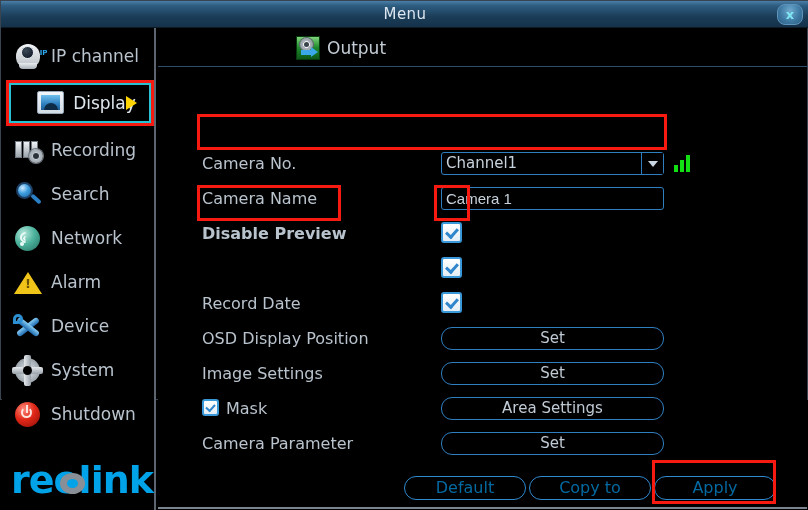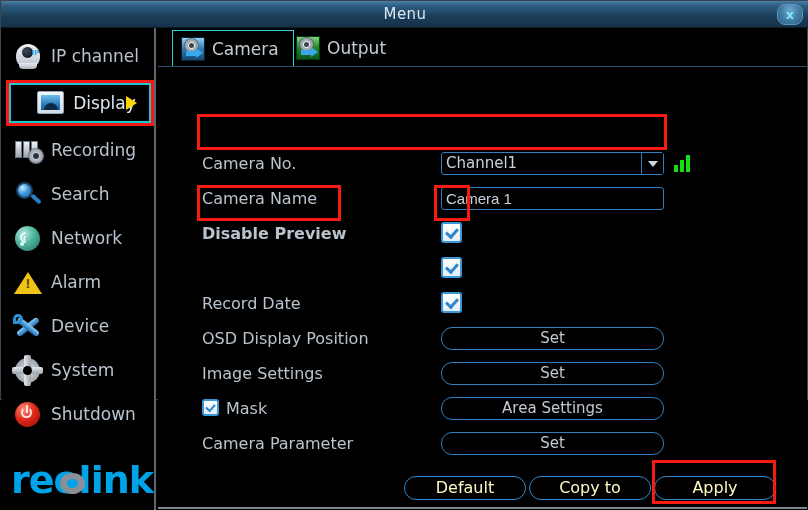--- a/index.html
+++ b/index.html
@@ -82,21 +82,21 @@
     border-radius:50% 50% 45% 45%;
     background:linear-gradient(to bottom,#f4f6f8,#b9c0c7);
   }
   .ic-ipcam .lens {
     position:absolute; left:9px; top:5px; width:13px; height:13px;
     border-radius:50%;
     background:radial-gradient(circle at 35% 30%, #3c4a58, #0b1220);
     border:1px solid #dfe4e9;
   }
   .ic-ipcam .lens b {
-    position:absolute; left:8px; top:0; width:100%; height:100%;
+    position:absolute; left:16px; top:0; width:100%; height:100%;
     font-size:7px; font-weight:bold; color:#2da9f0;
     line-height:13px; text-align:center; font-style:normal;
   }
   .ic-ipcam .base {
     position:absolute; left:7px; top:22px; width:18px; height:6px;
     border-radius:0 0 4px 4px;
     background:linear-gradient(to bottom,#e8ecf0,#a8b0b8);
   }
 
   .ic-display .frame {
@@ -343,21 +343,21 @@
     cursor:pointer;
   }
 
   .mask-cb { position:absolute; left:44px; top:8px; }
   .mask-lbl { position:absolute; left:68px; font-size:16px; color:#b9c3cd; }
 
   .footer { position:absolute; left:0; top:445px; width:649px; height:37px; }
   .fbtn {
     position:absolute; top:3px; height:24px; width:122px;
     border:1px solid #2f8ad0; border-radius:12px; background:#000;
-    text-align:center; line-height:22px; font-size:16px; color:#fef9c3;
+    text-align:center; line-height:22px; font-size:16px; color:#0369a1;
     cursor:pointer;
   }
   .footer-rule {
     position:absolute; left:0; bottom:1px; width:649px; height:2px;
     background:#7b848e;
   }
 
   
   .redbox { position:absolute; border:3px solid #f61a10; pointer-events:none; }
 </style>
@@ -461,27 +461,20 @@
 
     <div class="logo">
       <div class="txt">reolink</div>
       <div class="eye"></div>
     </div>
   </div>
 
   <div class="content">
 
     <div class="tabs">
-      <div class="tab active" style="left:14px;">
-        <div class="ticon ticon-blue">
-          <div class="gg"></div>
-            <div class="ar"></div>
-        </div>
-        <div class="tlabel">Camera</div>
-      </div>
       <div class="tab" style="left:130px;">
         <div class="ticon ticon-green">
           <div class="gg"></div>
             <div class="ar"></div>
         </div>
         <div class="tlabel">Output</div>
       </div>
       <div class="tabs-rule"></div>
     </div>
 

